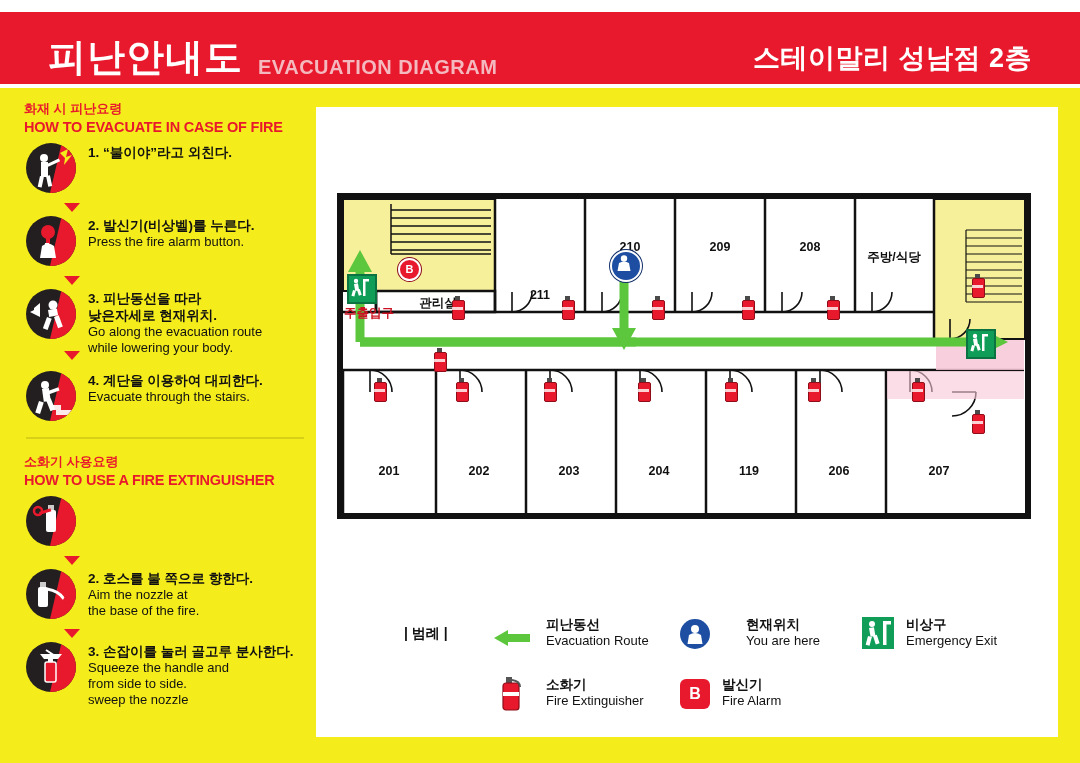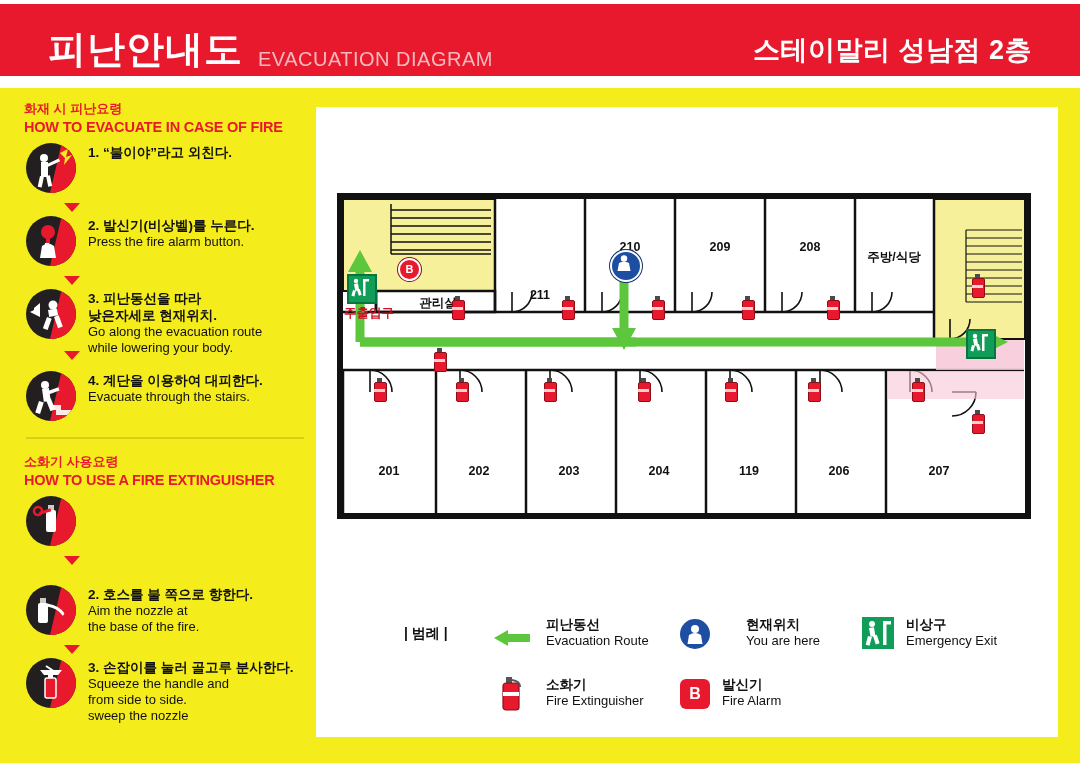--- a/index.html
+++ b/index.html
@@ -13,37 +13,37 @@
   #page {
     position: relative;
     width: 1080px;
     height: 763px;
     background: #ffffff;
     overflow: hidden;
   }
   
   #header {
     position: absolute;
-    left: 0; top: 4px;
+    left: 0; top: 12px;
     width: 1080px; height: 72px;
     background: #e8192c;
   }
   #header-title-ko {
     position: absolute;
     left: 48px; top: 20px;
     font-size: 38px;
     font-weight: bold;
     color: #ffffff;
     letter-spacing: 1px;
   }
   #header-title-en {
     position: absolute;
     left: 258px; top: 44px;
     font-size: 20px;
-    font-weight: normal;
+    font-weight: bold;
     color: #f4b9bf;
     letter-spacing: 0.5px;
   }
   #header-building {
     position: absolute;
     right: 48px; top: 28px;
     font-size: 27px;
     font-weight: bold;
     color: #ffffff;
     letter-spacing: 0.5px;
@@ -344,21 +344,21 @@
           <svg width="50" height="50" viewBox="0 0 50 50">
             <rect x="20" y="14" width="10" height="22" rx="2" fill="#ffffff"></rect>
             <rect x="22" y="9" width="6" height="5" fill="#cccccc"></rect>
             <rect x="13" y="16" width="12" height="3" fill="#e8192c" transform="rotate(-18 13 16)"></rect>
             <circle cx="12" cy="15" r="4" fill="none" stroke="#e8192c" stroke-width="2.5"></circle>
           </svg>
         </div>
       </div>
       <div class="arrow-down" style="position:relative; left:21px; margin:2px 0 2px 21px;"></div>
 
-      <div class="step" style="height:54px; margin-top:20px;">
+      <div class="step" style="height:54px; margin-top:4px;">
         <div class="step-badge">
           <div class="red-wedge"></div>
           <svg width="50" height="50" viewBox="0 0 50 50">
             <rect x="12" y="18" width="10" height="20" rx="2" fill="#ffffff"></rect>
             <rect x="14" y="13" width="6" height="5" fill="#cccccc"></rect>
             <path d="M21 20 q12 2 17 10" stroke="#ffffff" stroke-width="3" fill="none"></path>
             <path d="M38 28 l7 5 l-8 2 z" fill="#e8192c"></path>
           </svg>
         </div>
         <div class="step-text">

